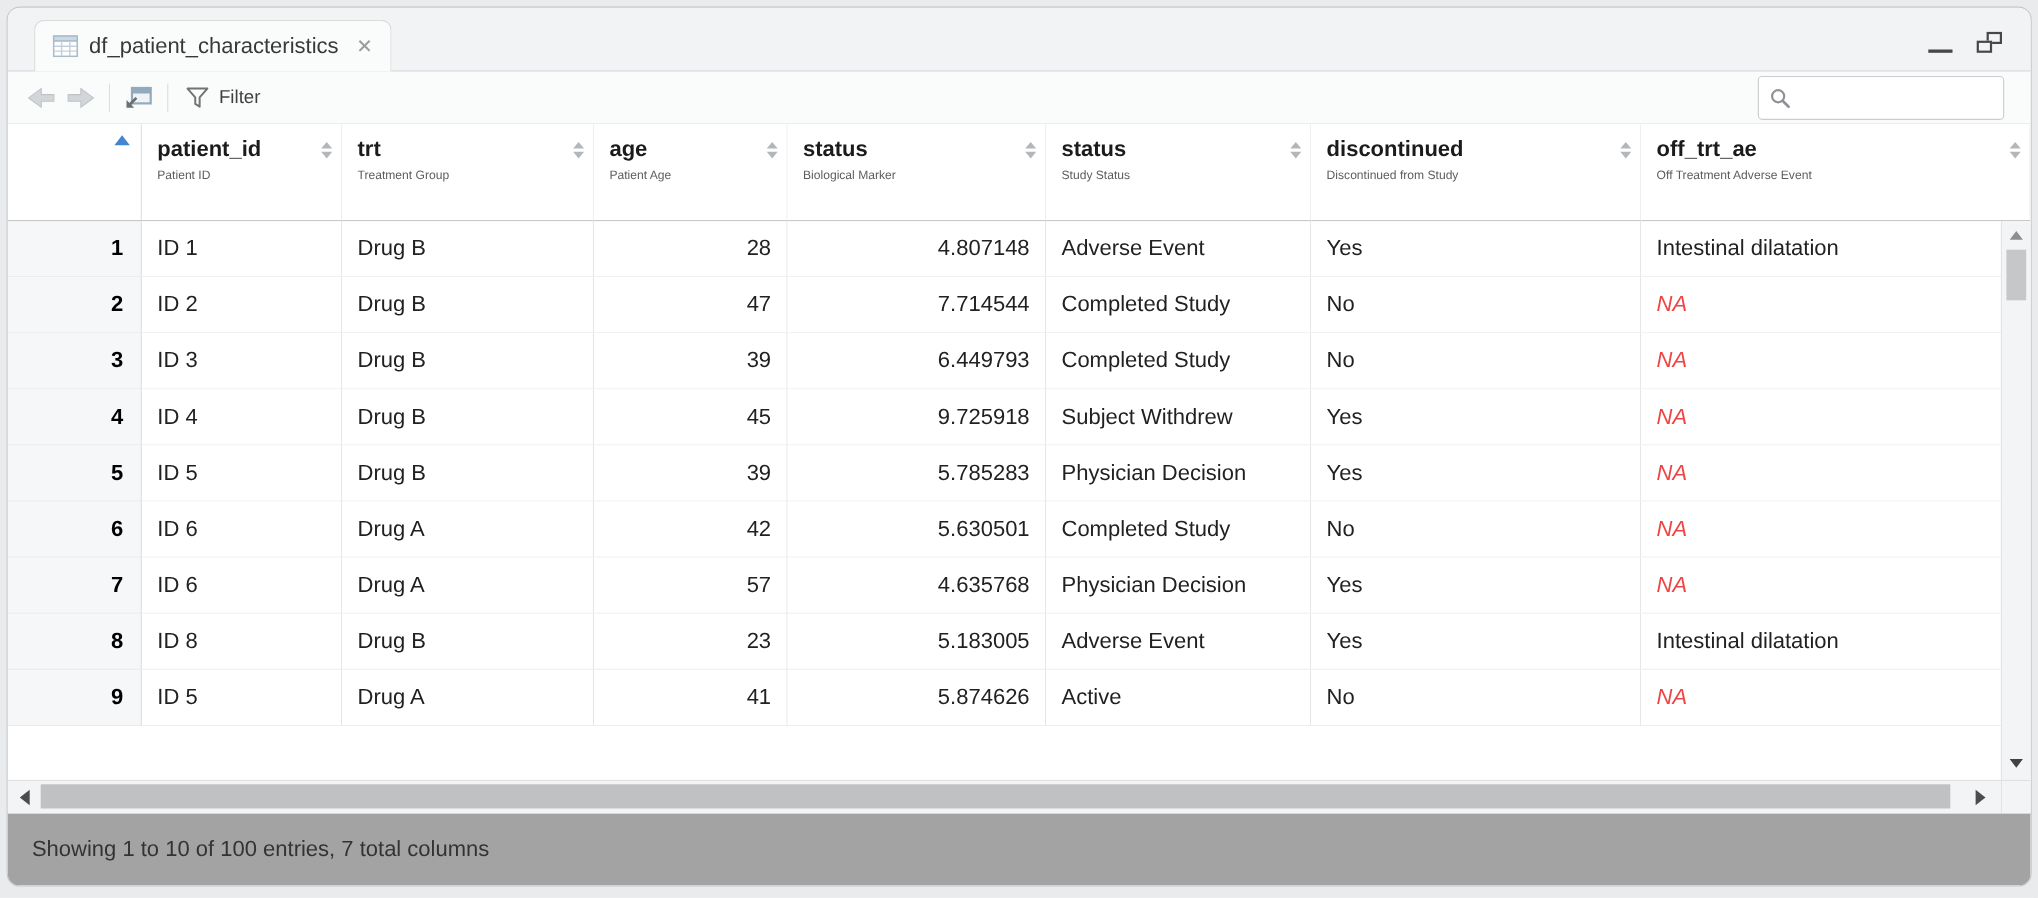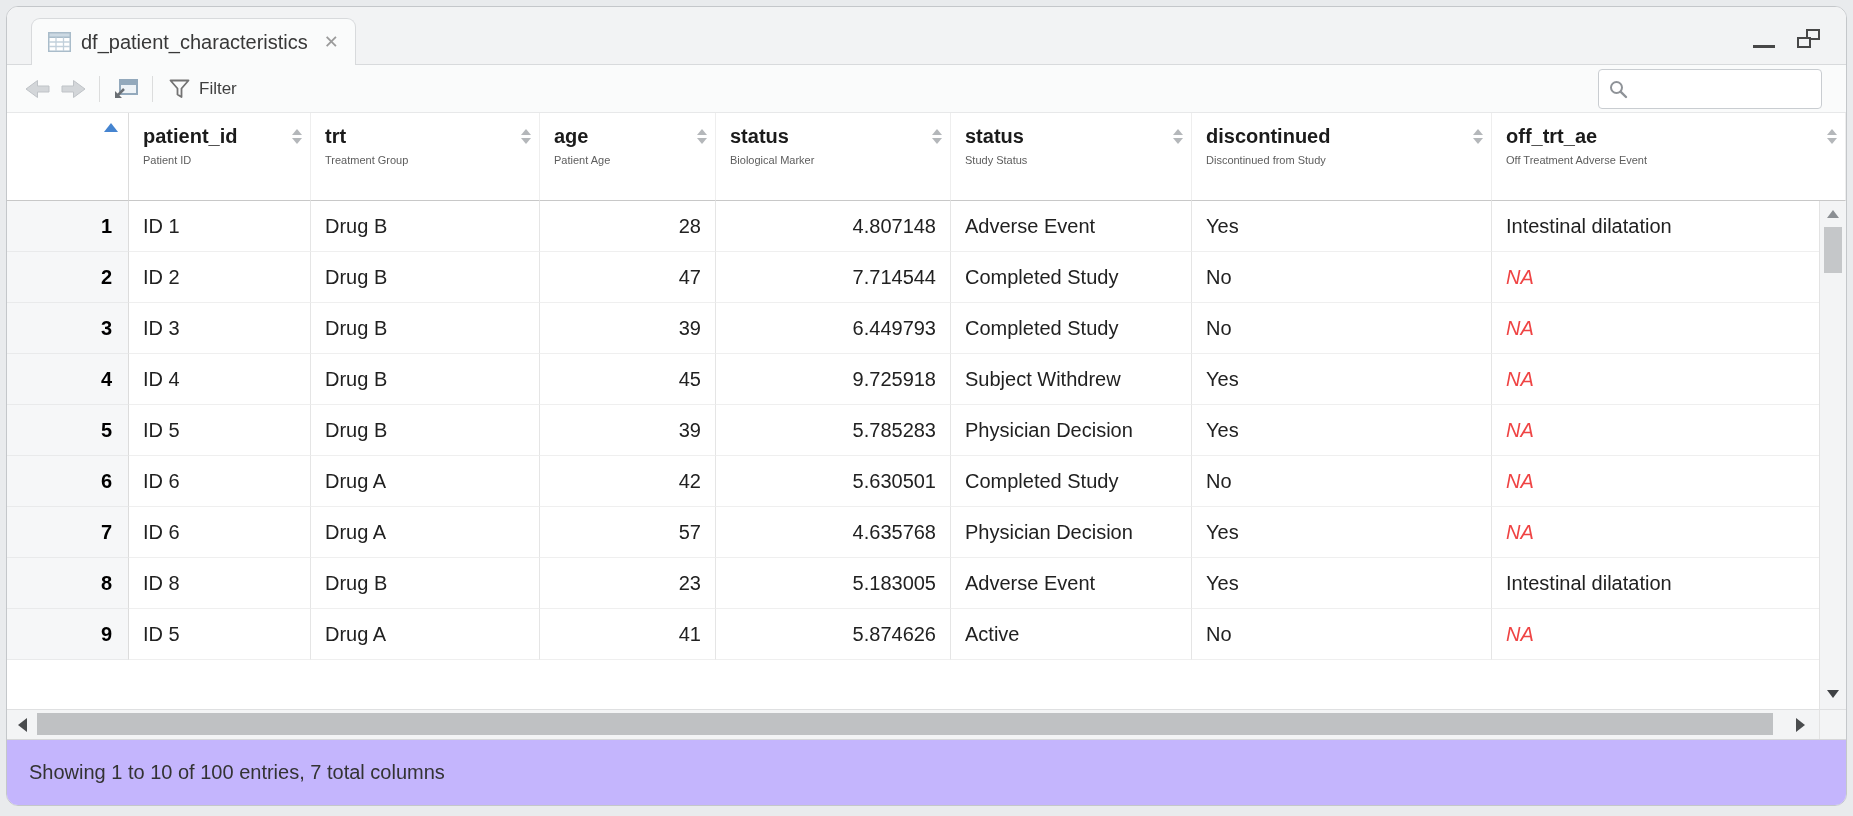--- a/index.html
+++ b/index.html
@@ -74,21 +74,21 @@
     background:#f3f4f5;border-top:1px solid #dfe0e1;}
   .hs-left{position:absolute;left:2px;top:0;bottom:0;width:26px;display:flex;align-items:center;justify-content:center;}
   .tri-left{width:0;height:0;border-top:7px solid transparent;border-bottom:7px solid transparent;border-right:9px solid #4a4c4e;}
   .hs-thumb{position:absolute;left:30px;right:46px;top:3px;bottom:4px;background:#bfc1c3;}
   .hs-right{position:absolute;right:6px;top:0;bottom:0;width:26px;display:flex;align-items:center;justify-content:center;}
   .tri-right{width:0;height:0;border-top:7px solid transparent;border-bottom:7px solid transparent;border-left:9px solid #4a4c4e;}
   .corner{position:absolute;right:0;bottom:0;width:27px;height:30px;background:#f3f4f5;
     border-top:1px solid #dfe0e1;border-left:1px solid #e3e3e3;}
 
   
-  .statusbar{height:66px;border-top:1px solid #d6d7d8;background:#c4b5fd;
+  .statusbar{height:66px;border-top:1px solid #d6d7d8;background:#a3a3a3;
     display:flex;align-items:center;padding:0 22px;font-size:20px;color:#333;flex:0 0 auto;}
 </style>
 </head>
 <body>
 
 <div class="pane">
 
   <div class="tabbar">
     <div class="tab">
       <span style="display:flex;">

